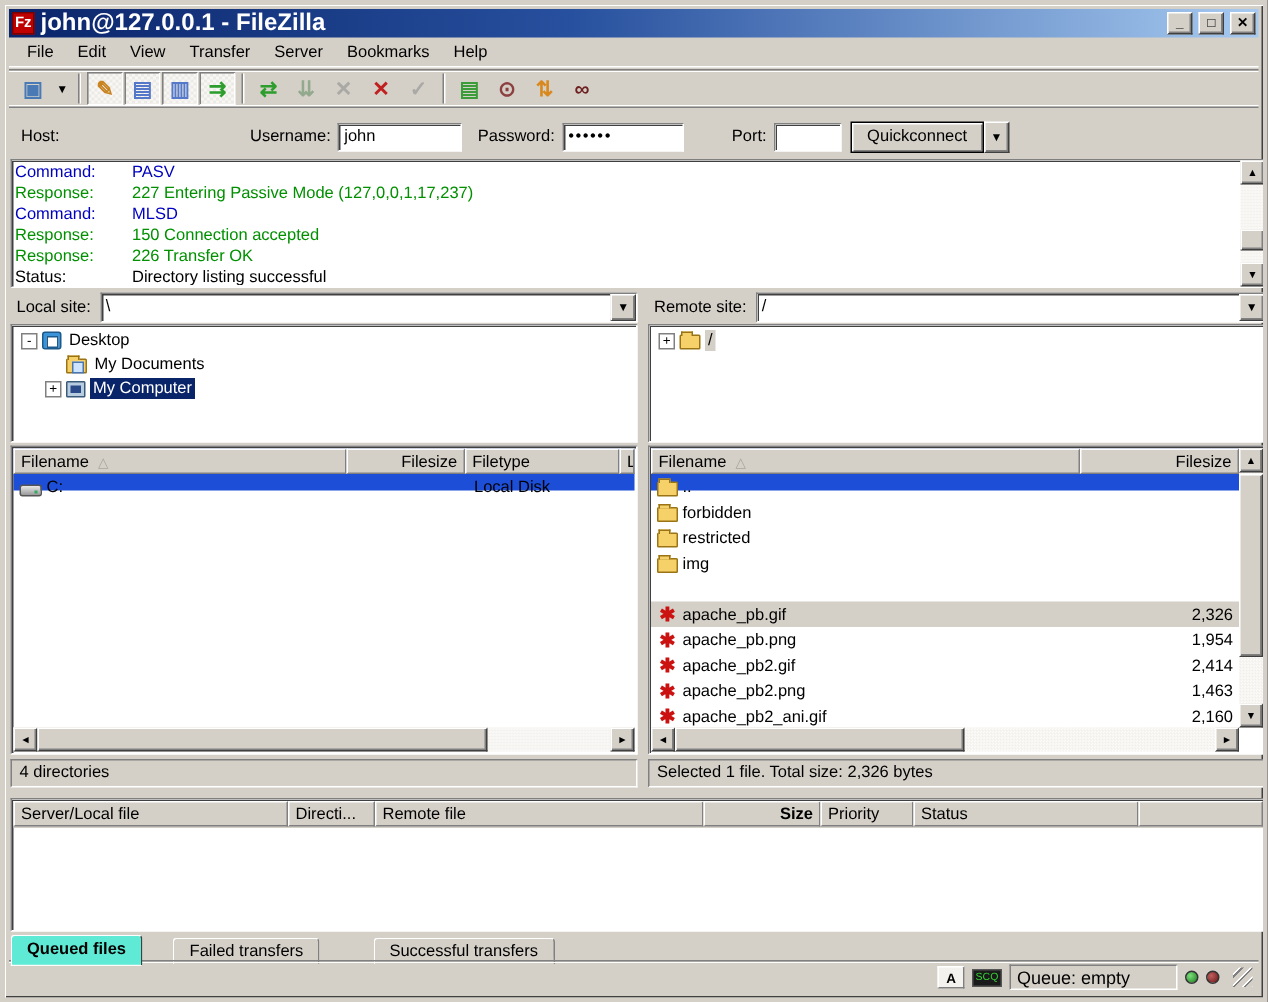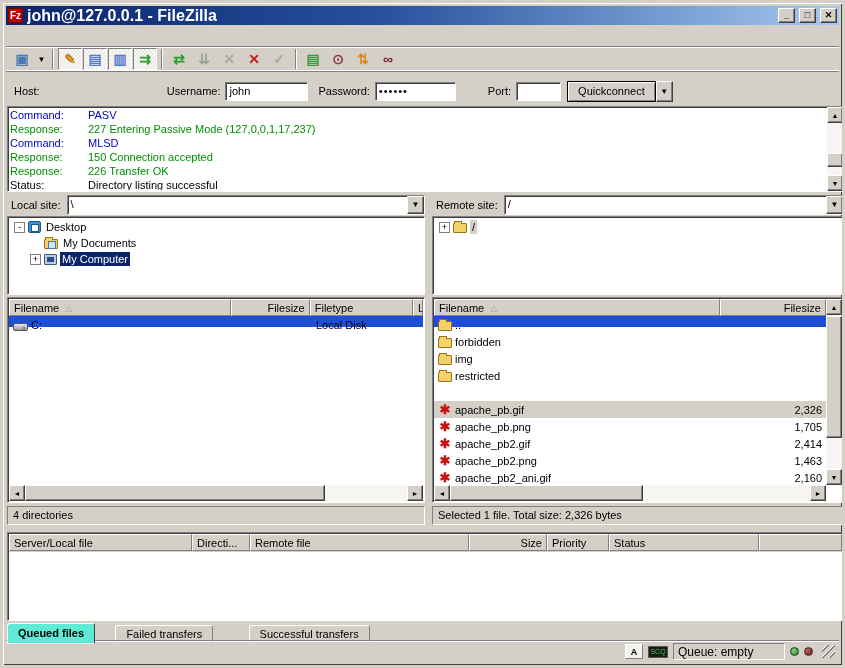--- a/index.html
+++ b/index.html
@@ -153,20 +153,29 @@
 <div id="win">
 
   <div class="titlebar">
     <div class="fz-ico">Fz</div>
     <div class="title-text">john@127.0.0.1 - FileZilla</div>
     <div class="winbtn">_</div>
     <div class="winbtn">□</div>
     <div class="winbtn">✕</div>
   </div>
 
+  <div class="menubar" id="menu">
+      <div class="menu-item">File</div>
+      <div class="menu-item">Edit</div>
+      <div class="menu-item">View</div>
+      <div class="menu-item">Transfer</div>
+      <div class="menu-item">Server</div>
+      <div class="menu-item">Bookmarks</div>
+      <div class="menu-item">Help</div>
+    </div>
 
   <div class="toolbar" id="toolbar">
       <div class="tbtn" style="color: rgb(74, 122, 181);">▣</div>
       <div class="tdrop">▼</div>
       <div class="tsep"></div>
       <div class="tbtn pressed" style="color: rgb(200, 130, 30);">✎</div>
       <div class="tbtn pressed" style="color: rgb(85, 120, 200);">▤</div>
       <div class="tbtn pressed" style="color: rgb(85, 120, 200);">▥</div>
       <div class="tbtn pressed" style="color: rgb(45, 158, 45);">⇉</div>
       <div class="tsep"></div>
@@ -324,47 +333,47 @@
         <div class="frow">
           <div class="fcell" style="width: 286px;">
             <span class="ic ic-folder"></span>
             <span>forbidden</span>
           </div>
           <div class="fcell right" style="width: 108px;"></div>
         </div>
         <div class="frow">
           <div class="fcell" style="width: 286px;">
             <span class="ic ic-folder"></span>
+            <span>restricted</span>
+          </div>
+          <div class="fcell right" style="width: 108px;"></div>
+        </div>
+        <div class="frow">
+          <div class="fcell" style="width: 286px;">
+            <span class="ic ic-folder"></span>
             <span>img</span>
-          </div>
-          <div class="fcell right" style="width: 108px;"></div>
-        </div>
-        <div class="frow">
-          <div class="fcell" style="width: 286px;">
-            <span class="ic ic-folder"></span>
-            <span>restricted</span>
           </div>
           <div class="fcell right" style="width: 108px;"></div>
         </div>
         <div class="frow">
           <div class="fcell right" style="width: 108px;"></div>
         </div>
         <div class="frow selected">
           <div class="fcell" style="width: 286px;">
             <span class="ic ic-image-file">✱</span>
             <span>apache_pb.gif</span>
           </div>
           <div class="fcell right" style="width: 108px;">2,326</div>
         </div>
         <div class="frow">
           <div class="fcell" style="width: 286px;">
             <span class="ic ic-image-file">✱</span>
             <span>apache_pb.png</span>
           </div>
-          <div class="fcell right" style="width: 108px;">1,705</div>
+          <div class="fcell right" style="width: 108px;">1,954</div>
         </div>
         <div class="frow">
           <div class="fcell" style="width: 286px;">
             <span class="ic ic-image-file">✱</span>
             <span>apache_pb2.gif</span>
           </div>
           <div class="fcell right" style="width: 108px;">2,414</div>
         </div>
         <div class="frow">
           <div class="fcell" style="width: 286px;">
@@ -394,21 +403,21 @@
   </div>
 
   <div class="statuspanel" style="left:4px; width:418px;">4 directories</div>
   <div class="statuspanel" style="left:429px; width:412px;">Selected 1 file. Total size: 2,326 bytes</div>
 
   <div class="queuebox">
     <div class="qheader" id="queue-cols">
         <div class="hcell" style="width: 183px;">Server/Local file</div>
         <div class="hcell" style="width: 58px;">Directi...</div>
         <div class="hcell" style="width: 219px;">Remote file</div>
-        <div class="hcell right" style="width: 78px;">Size</div>
+        <div class="hcell right" style="width: 78px; font-weight: bold;">Size</div>
         <div class="hcell" style="width: 62px;">Priority</div>
         <div class="hcell" style="width: 150px;">Status</div>
         <div class="hcell" style="flex: 1 1 0%;"></div>
       </div>
   </div>
 
   <div class="tabsrow" id="tabs">
       <div class="tab active" style="left: 0px;">Queued files</div>
       <div class="tab" style="left: 108.4px;">Failed transfers</div>
       <div class="tab" style="left: 241.6px;">Successful transfers</div>

